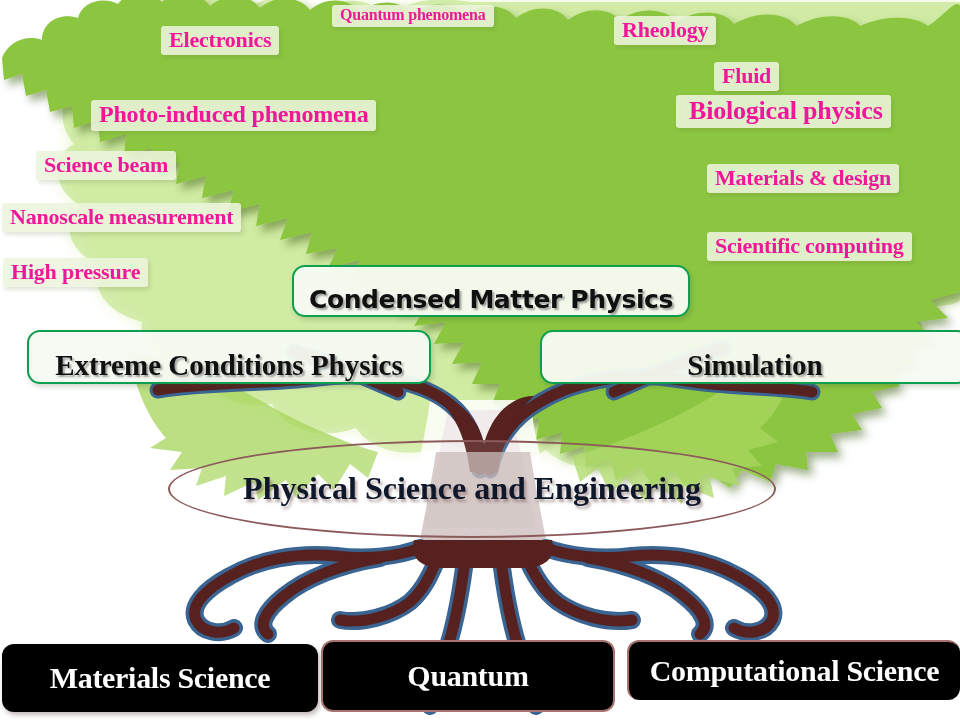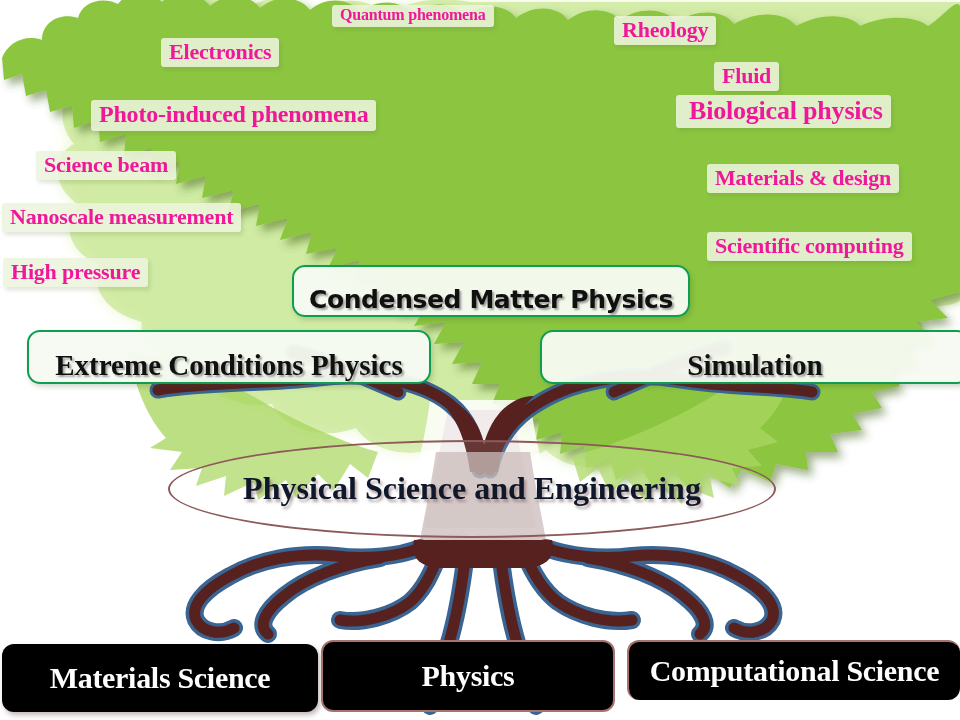--- a/index.html
+++ b/index.html
@@ -287,21 +287,21 @@
                  C 764 590 778 606 772 620 C 766 632 748 636 734 628"></path>
         <path d="M 588 558 C 626 564 662 578 684 596 C 704 612 710 626 700 634"></path>
       </g>
 
       <path d="M 414 540 L 552 540 C 556 556 548 566 528 568 L 438 568 C 418 566 410 556 414 540 Z" fill="#56211F"></path>
     </g>
   </svg>
 
   <div class="kw" id="kw-quantum-phenomena" style="left:332px; top:5px;  font-size:16px;">Quantum phenomena</div>
   <div class="kw" id="kw-rheology" style="left:614px; top:16px;  font-size:22px;">Rheology</div>
-  <div class="kw" id="kw-electronics" style="left:161px; top:38px;  font-size:22px;">Electronics</div>
+  <div class="kw" id="kw-electronics" style="left:161px; top:26px;  font-size:22px;">Electronics</div>
   <div class="kw" id="kw-fluid" style="left:714px; top:62px;  font-size:22px;">Fluid</div>
   <div class="kw" id="kw-photo-induced" style="left:91px;  top:100px; font-size:24px;">Photo-induced phenomena</div>
   <div class="kw" id="kw-biological-physics" style="left:676px; top:95px; font-size:26px;padding-left:13px;">Biological physics</div>
   <div class="kw" id="kw-quantum-beam" style="left:36px;  top:151px; font-size:22px;">Science beam</div>
   <div class="kw" id="kw-materials-design" style="left:707px; top:164px; font-size:22px;">Materials &amp; design</div>
   <div class="kw" id="kw-nanoscale" style="left:2px;   top:203px; font-size:22px;">Nanoscale measurement</div>
   <div class="kw" id="kw-sci-computing" style="left:707px; top:232px; font-size:22px;">Scientific computing</div>
   <div class="kw" id="kw-high-pressure" style="left:3px;   top:258px; font-size:22px;">High pressure</div>
 
   <div class="disc-box" id="box-cmp" style="left:292px; top:265px; width:398px; height:52px;">
@@ -316,19 +316,19 @@
     <span>Simulation</span>
   </div>
 
   <div id="core-ellipse"></div>
   <div id="core-title">Physical Science and Engineering</div>
 
   <div class="found-box" id="found-materials">
     <span>Materials Science</span>
   </div>
   <div class="found-box" id="found-physics">
-    <span>Physics</span>
+    <span>Quantum</span>
   </div>
   <div class="found-box" id="found-comp">
     <span>Computational Science</span>
   </div>
 
 </div>
 
 </body></html>

